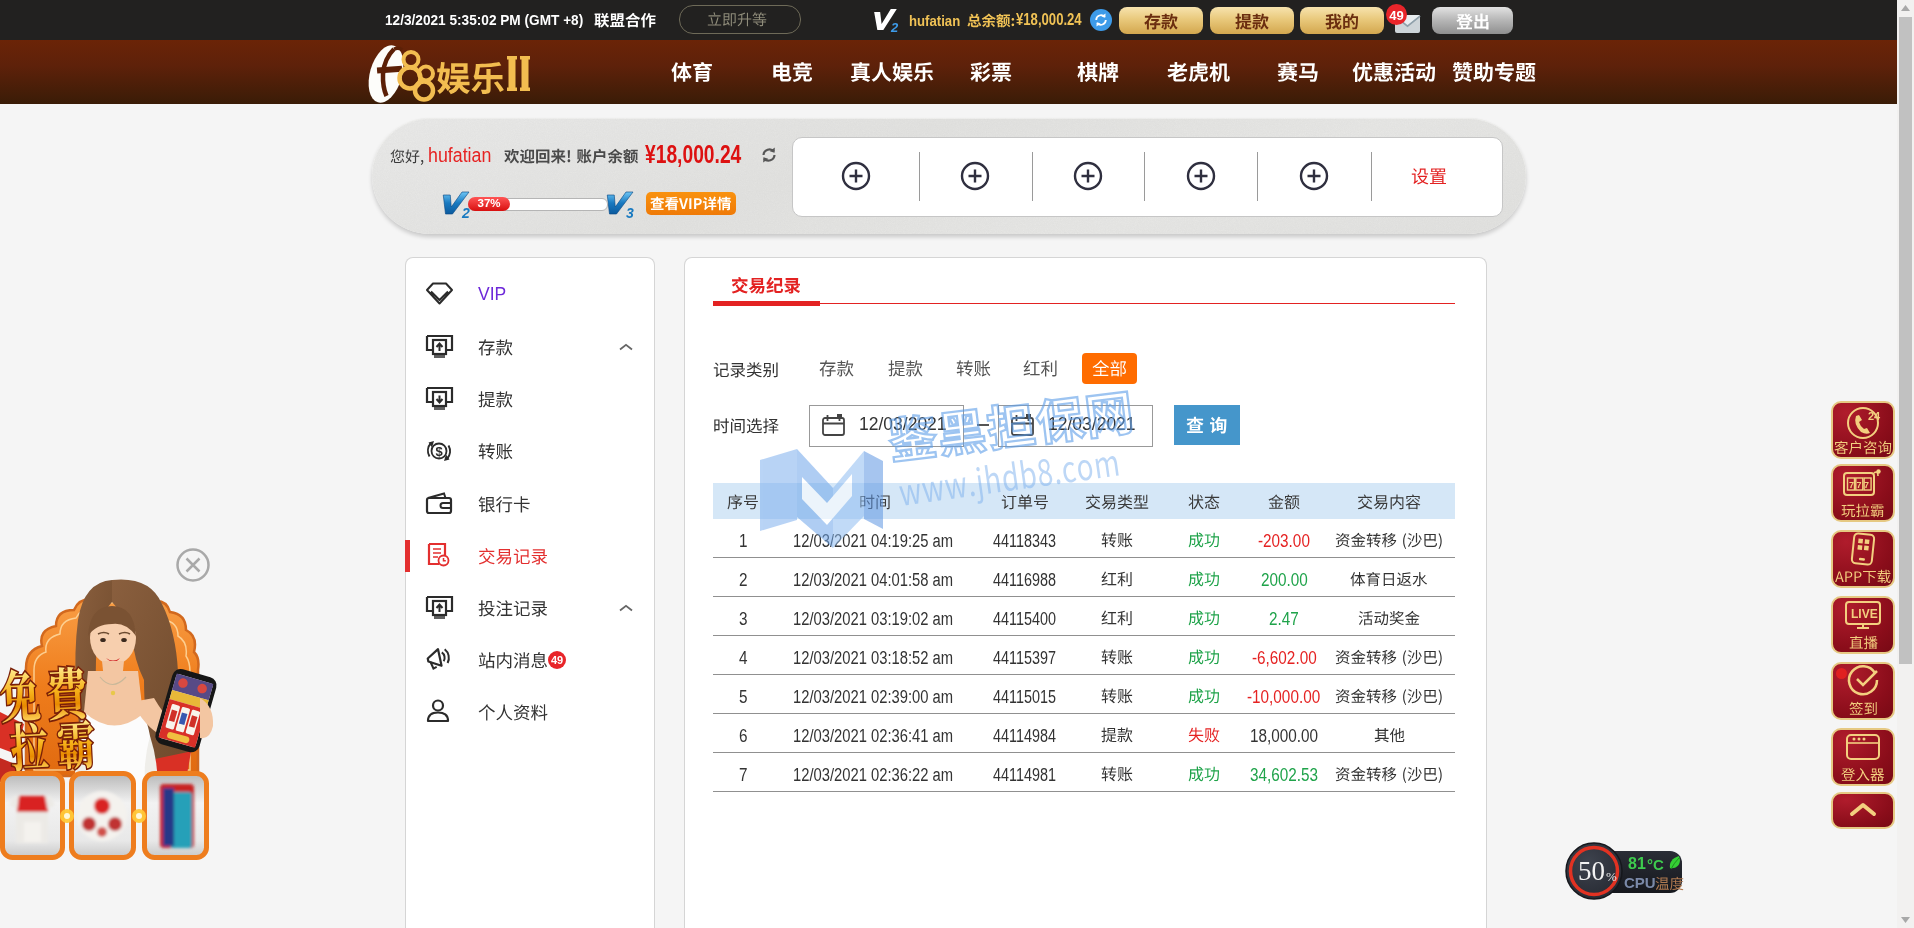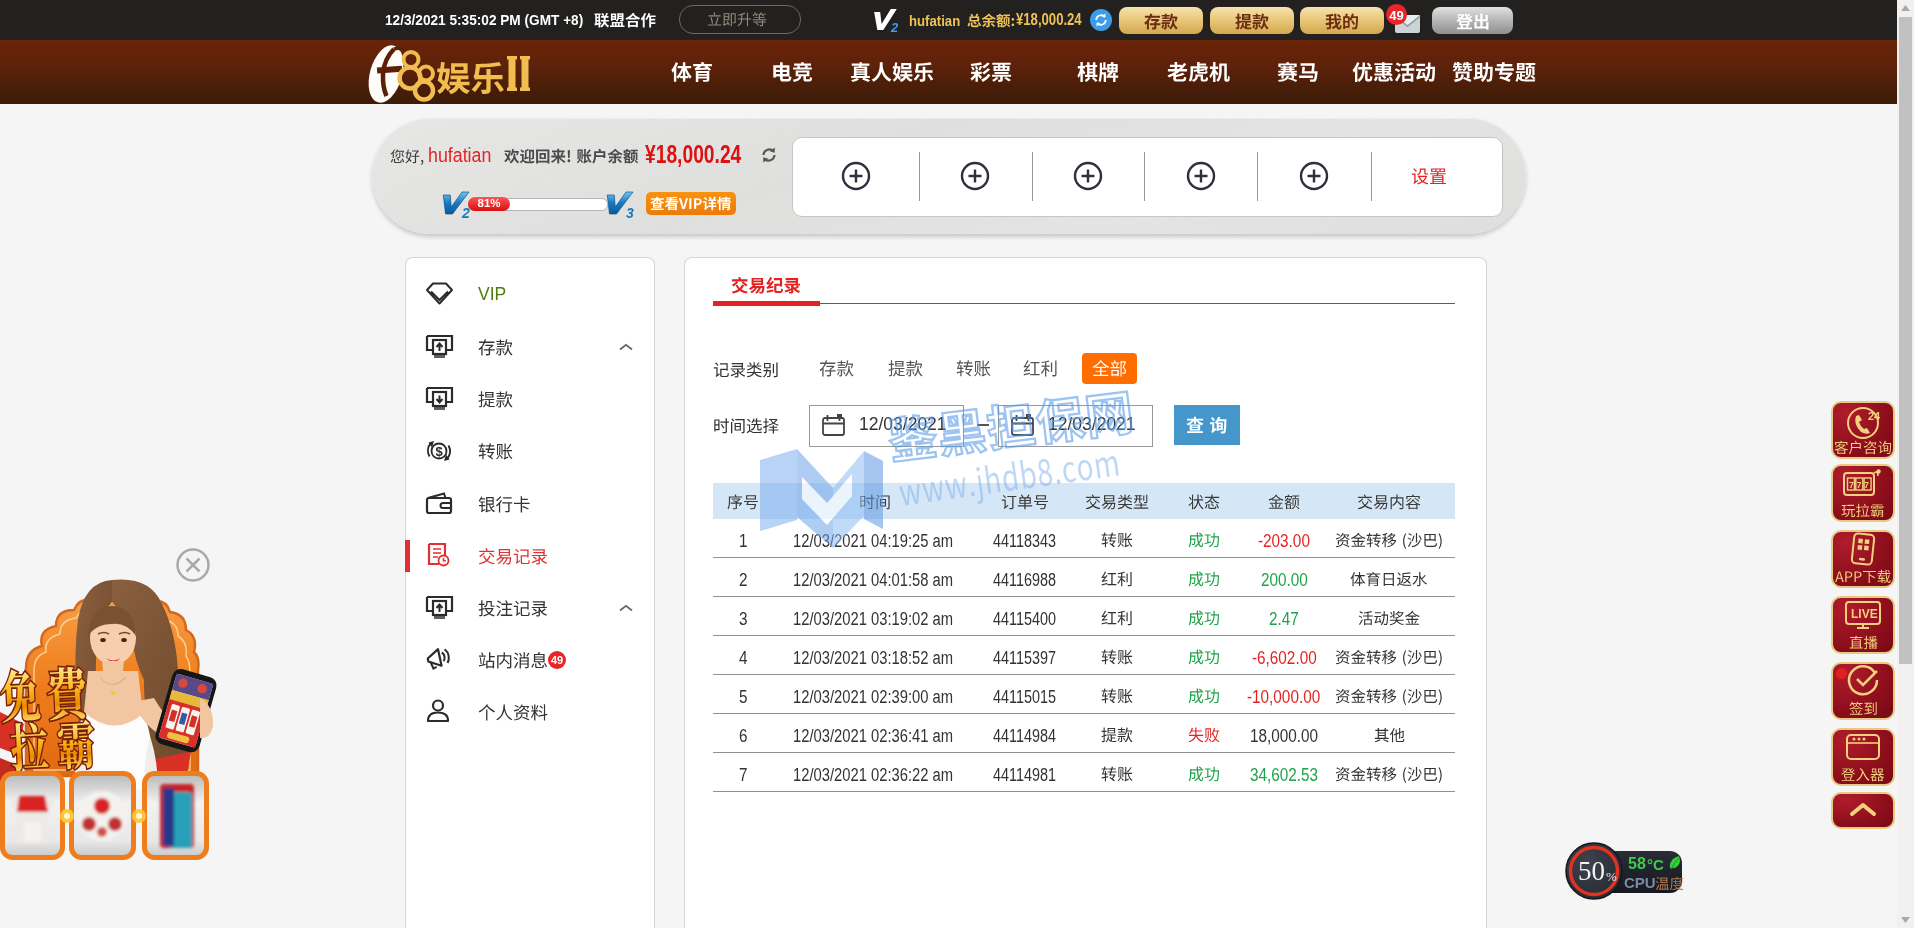--- a/index.html
+++ b/index.html
@@ -154,21 +154,21 @@
         <stop offset="0" stop-color="#6ec6f5"></stop>
         <stop offset=".5" stop-color="#1879c0"></stop>
         <stop offset="1" stop-color="#0b5a9e"></stop>
       </linearGradient>
     </defs>
     <path d="M0,3 L7,3 L11,15 L18,0 L25,0 L14,22 L7,22 Z" fill="url(#vg3)" transform="skewX(-14)" stroke="#0a4a86" stroke-width=".6"></path>
   </svg>
 <div class="L" style="left:626.0px;top:206.1px;font-size:14.0px;color:#1879c0;font-weight:bold;font-style:italic">3</div>
 <div class="a" style="left:468px;top:198px;width:138px;height:11px;border-radius:6px;background:#fff;border:1px solid #b5b5b5"></div>
 <div class="a" style="left:468px;top:196.5px;width:42px;height:14px;border-radius:7px;background:linear-gradient(#f55,#d80f0f)"></div>
-<div class="L" style="left:477.5px;top:197.7px;font-size:11.5px;color:#fff;font-weight:bold">81%</div>
+<div class="L" style="left:477.5px;top:197.7px;font-size:11.5px;color:#fff;font-weight:bold">37%</div>
 <div class="a" style="left:646px;top:192px;width:90px;height:23px;border-radius:5px;background:linear-gradient(#f9920f,#ef7a08)"></div>
 <svg class="T" style="left:650.3px;top:209.0px">
     <path d="M4.7 -3.2H9.6V-2.5H4.7ZM4.7 -5H9.6V-4.3H4.7ZM0.9 -0.6V0.9H13.6V-0.6ZM6.3 -12.3V-10.7H0.8V-9.2H4.7C3.5 -8.1 2 -7.1 0.3 -6.6C0.7 -6.3 1.2 -5.6 1.5 -5.2C2 -5.4 2.5 -5.7 3 -5.9V-1.3H11.4V-6C11.9 -5.8 12.5 -5.5 13 -5.3C13.2 -5.8 13.7 -6.4 14.1 -6.7C12.5 -7.2 10.9 -8.1 9.7 -9.2H13.8V-10.7H8.1V-12.3ZM3.3 -6.2C4.5 -6.9 5.5 -7.8 6.3 -8.8V-6.6H8.1V-8.8C8.9 -7.8 10 -6.9 11.2 -6.2Z M19.8 -2.9H25.1V-2.2H19.8ZM19.8 -4V-4.6H25.1V-4ZM19.8 -1.2H25.1V-0.5H19.8ZM26.4 -12.3C23.9 -11.9 19.7 -11.7 16.1 -11.7C16.3 -11.3 16.4 -10.8 16.5 -10.4C17.6 -10.4 18.8 -10.4 20 -10.4L19.9 -9.8H16.3V-8.5H19.4L19.1 -7.9H15.3V-6.5H18.4C17.5 -5.1 16.4 -3.9 14.8 -3.1C15.2 -2.8 15.7 -2.1 15.9 -1.7C16.8 -2.2 17.5 -2.8 18.2 -3.5V1.3H19.8V0.8H25.1V1.3H26.8V-5.9H20L20.4 -6.5H28.2V-7.9H21L21.3 -8.5H27.4V-9.8H21.7L21.9 -10.5C23.9 -10.6 25.8 -10.8 27.4 -11Z M32.2 0H34.8L38 -10.7H35.9L34.5 -5.5C34.1 -4.3 33.9 -3.2 33.6 -2H33.5C33.2 -3.2 32.9 -4.3 32.6 -5.5L31.2 -10.7H28.9Z M39.3 0H41.4V-10.7H39.3Z M44.1 0H46.2V-3.8H47.7C50 -3.8 51.8 -4.9 51.8 -7.4C51.8 -9.9 50 -10.7 47.6 -10.7H44.1ZM46.2 -5.5V-9H47.4C48.9 -9 49.7 -8.6 49.7 -7.4C49.7 -6.1 49 -5.5 47.5 -5.5Z M53.7 -11C54.5 -10.3 55.5 -9.4 56 -8.7L57.2 -10C56.7 -10.6 55.6 -11.5 54.8 -12.1ZM64.1 -12.4C63.8 -11.5 63.4 -10.4 63 -9.6H60.6L61.6 -10C61.5 -10.7 60.9 -11.6 60.5 -12.3L58.9 -11.7C59.3 -11.1 59.7 -10.2 59.9 -9.6H58.2V-8H61.4V-6.6H58.7V-5H61.4V-3.6H57.9V-2.2C57.8 -2.5 57.7 -2.8 57.7 -3L56.5 -2.1V-7.8H52.9V-6.2H54.8V-1.6C54.8 -0.8 54.4 -0.3 54.1 0C54.4 0.2 54.9 0.9 55 1.2C55.3 0.9 55.7 0.5 58.2 -1.5L58 -2H61.4V1.3H63.2V-2H66.4V-3.6H63.2V-5H65.7V-6.6H63.2V-8H66.1V-9.6H64.8C65.1 -10.3 65.5 -11.1 65.9 -11.8Z M67.8 -9.5C67.7 -8.3 67.5 -6.6 67.2 -5.6L68.4 -5.2C68.7 -6.3 69 -8.1 69 -9.3ZM74 -2.7H78.3V-2.1H74ZM74 -4V-4.6H78.3V-4ZM69 -12.3V1.3H70.6V-9.3C70.8 -8.7 71 -8.1 71.1 -7.7L72.3 -8.3L72.3 -8.3H75.3V-7.7H71.4V-6.5H81V-7.7H77V-8.3H80.1V-9.5H77V-10.1H80.5V-11.3H77V-12.3H75.3V-11.3H71.8V-10.1H75.3V-9.5H72.2V-8.4C72.1 -8.9 71.7 -9.7 71.4 -10.3L70.6 -10V-12.3ZM72.4 -5.9V1.3H74V-0.9H78.3V-0.4C78.3 -0.2 78.3 -0.2 78.1 -0.2C77.9 -0.2 77.2 -0.1 76.6 -0.2C76.8 0.2 77 0.9 77.1 1.3C78.1 1.3 78.8 1.3 79.3 1C79.8 0.8 80 0.4 80 -0.4V-5.9Z" fill="#fff"></path>
   </svg>
 <div class="a" style="left:792px;top:137px;width:709px;height:78px;border-radius:10px;background:#fff;border:1px solid #c6c6c6"></div>
 <div class="a" style="left:919px;top:152px;width:1px;height:49px;background:#9a9a9a"></div>
 <div class="a" style="left:1032px;top:152px;width:1px;height:49px;background:#9a9a9a"></div>
 <div class="a" style="left:1144px;top:152px;width:1px;height:49px;background:#9a9a9a"></div>
 <div class="a" style="left:1257px;top:152px;width:1px;height:49px;background:#9a9a9a"></div>
 <div class="a" style="left:1371px;top:152px;width:1px;height:49px;background:#9a9a9a"></div>
@@ -192,21 +192,21 @@
     <circle cx="14" cy="14" r="13" fill="none" stroke="#2f2f3f" stroke-width="2.4"></circle>
 <path d="M14,7.5 V20.5 M7.5,14 H20.5" stroke="#2f2f3f" stroke-width="2.4"></path>
   </svg>
 <svg class="T" style="left:1410.5px;top:183.0px">
     <path d="M2.2 -14C3.1 -13.1 4.4 -11.9 4.9 -11.1L5.8 -12.1C5.3 -12.8 4 -14 3.1 -14.8ZM0.8 -9.5V-8.2H3.3V-1.7C3.3 -0.9 2.8 -0.3 2.4 -0.1C2.7 0.2 3 0.8 3.1 1.1C3.4 0.7 3.9 0.4 7.1 -2C6.9 -2.3 6.7 -2.8 6.6 -3.1L4.6 -1.7V-9.5ZM8.8 -14.5V-12.5C8.8 -11.1 8.4 -9.6 6.1 -8.6C6.3 -8.4 6.8 -7.8 6.9 -7.6C9.5 -8.8 10.1 -10.7 10.1 -12.4V-13.2H13.3V-10.3C13.3 -8.9 13.6 -8.4 14.8 -8.4C15 -8.4 15.9 -8.4 16.2 -8.4C16.5 -8.4 16.9 -8.5 17.1 -8.5C17.1 -8.8 17 -9.4 17 -9.7C16.8 -9.6 16.4 -9.6 16.1 -9.6C15.9 -9.6 15.1 -9.6 14.9 -9.6C14.6 -9.6 14.6 -9.8 14.6 -10.3V-14.5ZM14.5 -5.9C13.8 -4.5 12.9 -3.3 11.7 -2.3C10.5 -3.3 9.5 -4.5 8.9 -5.9ZM6.9 -7.2V-5.9H7.8L7.6 -5.8C8.3 -4.2 9.3 -2.7 10.6 -1.5C9.3 -0.7 7.7 -0.1 6.1 0.3C6.4 0.6 6.7 1.1 6.8 1.4C8.5 1 10.2 0.3 11.6 -0.7C13 0.3 14.7 1 16.5 1.5C16.7 1.1 17 0.6 17.3 0.3C15.6 -0.1 14.1 -0.7 12.7 -1.5C14.3 -2.9 15.5 -4.6 16.2 -6.9L15.4 -7.2L15.2 -7.2Z M29.7 -13.5H32.8V-11.8H29.7ZM25.5 -13.5H28.5V-11.8H25.5ZM21.4 -13.5H24.3V-11.8H21.4ZM21.4 -7.7V-0.1H19V0.9H35V-0.1H32.5V-7.7H26.9L27.2 -8.7H34.6V-9.8H27.4L27.6 -10.9H34.1V-14.4H20.1V-10.9H26.2L26 -9.8H19.2V-8.7H25.8L25.6 -7.7ZM22.7 -0.1V-1.2H31.2V-0.1ZM22.7 -4.9H31.2V-3.9H22.7ZM22.7 -5.8V-6.8H31.2V-5.8ZM22.7 -3.1H31.2V-2H22.7Z" fill="#e32222"></path>
   </svg>
 <div class="a" style="left:405px;top:257px;width:248px;height:671px;background:#fff;border:1px solid #d5d5d5;border-bottom:none;border-radius:8px 8px 0 0"></div>
 <svg class="T" style="left:426px;top:282px">
     <path d="M7,1.5 L20,1.5 L26,8 L13.5,21.5 L1,8 Z M5,9.5 L13.5,18 L22,9.5" fill="none" stroke="#2b2b2b" stroke-width="2" stroke-linejoin="round"></path>
   </svg>
-<div class="L" style="left:478.0px;top:286.1px;font-size:17.5px;color:#4d7c0f">VIP</div>
+<div class="L" style="left:478.0px;top:286.1px;font-size:17.5px;color:#6d28d9">VIP</div>
 <svg class="T" style="left:426px;top:334px">
     <path d="M1,2 h25 v14 h-6 M7,16 H1 V2" fill="none" stroke="#2b2b2b" stroke-width="2.2"></path>
     <rect x="7" y="6" width="13" height="14" fill="none" stroke="#2b2b2b" stroke-width="2.2"></rect>
     <path d="M13.5,17 V10.5 M10.5,13 L13.5,9.5 L16.5,13" fill="none" stroke="#2b2b2b" stroke-width="2"></path>
     <path d="M8,21 h11 M8,23 h11" stroke="#2b2b2b" stroke-width="1.4"></path>
   </svg>
 <svg class="T" style="left:478.0px;top:353.5px">
     <path d="M10.7 -6.1V-4.7H5.9V-3.4H10.7V-0.2C10.7 0.1 10.7 0.1 10.4 0.2C10 0.2 9 0.2 7.8 0.1C8 0.5 8.2 1 8.2 1.4C9.7 1.4 10.7 1.4 11.3 1.2C11.9 1 12.1 0.6 12.1 -0.2V-3.4H16.7V-4.7H12.1V-5.7C13.3 -6.5 14.7 -7.6 15.6 -8.6L14.8 -9.3L14.5 -9.2H7.4V-8H13.3C12.6 -7.3 11.6 -6.6 10.7 -6.1ZM6.7 -14.7C6.5 -13.9 6.3 -13.2 6 -12.4H1.1V-11.1H5.4C4.3 -8.7 2.7 -6.5 0.5 -5C0.8 -4.7 1.1 -4.1 1.2 -3.8C2 -4.3 2.7 -4.9 3.3 -5.6V1.4H4.6V-7.2C5.5 -8.4 6.3 -9.7 6.9 -11.1H16.4V-12.4H7.4C7.7 -13.1 7.9 -13.7 8.1 -14.4Z M19.7 -3.8C19.3 -2.6 18.7 -1.2 18.1 -0.3C18.4 -0.2 18.9 0.1 19.1 0.2C19.7 -0.8 20.3 -2.3 20.8 -3.6ZM24.1 -3.4C24.6 -2.5 25.1 -1.3 25.4 -0.6L26.4 -1.1C26.2 -1.8 25.6 -3 25.1 -3.8ZM29.3 -9V-8.2C29.3 -5.8 29.1 -2.2 26 0.5C26.3 0.7 26.8 1.1 27 1.4C28.7 -0.2 29.6 -2 30.1 -3.8C30.8 -1.5 31.9 0.4 33.6 1.4C33.8 1 34.2 0.5 34.5 0.3C32.4 -0.8 31.2 -3.5 30.5 -6.5C30.6 -7.1 30.6 -7.7 30.6 -8.2V-9ZM21.8 -14.6V-13H18.4V-11.9H21.8V-10.4H18.8V-9.3H26.1V-10.4H23.1V-11.9H26.5V-13H23.1V-14.6ZM18.2 -5.5V-4.4H21.8V0C21.8 0.2 21.8 0.2 21.6 0.2C21.4 0.2 20.8 0.2 20.1 0.2C20.2 0.6 20.4 1 20.5 1.4C21.5 1.4 22.1 1.4 22.5 1.2C23 1 23.1 0.6 23.1 0V-4.4H26.7V-5.5ZM28 -14.7C27.6 -12 27 -9.3 25.9 -7.6V-8H19V-6.9H25.9V-7.4C26.2 -7.2 26.7 -6.9 27 -6.7C27.5 -7.7 28 -8.9 28.4 -10.3H32.7C32.4 -9.2 32.1 -7.9 31.8 -7.1L32.9 -6.8C33.3 -7.9 33.8 -9.7 34.2 -11.3L33.3 -11.6L33.1 -11.5H28.7C28.9 -12.5 29.1 -13.5 29.3 -14.5Z" fill="#333"></path>
   </svg>
 <svg class="T" style="left:619px;top:344px">
@@ -535,21 +535,21 @@
 <stop offset="0" stop-color="#3e434e"></stop>
         <stop offset="1" stop-color="#23262e"></stop>
       </radialGradient>
     </defs>
 <circle cx="28" cy="28" r="28" fill="url(#cpug)"></circle>
     <circle cx="28" cy="28" r="23.5" fill="none" stroke="#e23222" stroke-width="3.5"></circle>
 <circle cx="28" cy="28" r="28" fill="none" stroke="#15171c" stroke-width="1.5"></circle>
   </svg>
 <div class="L" style="left:1578.0px;top:858.0px;font-size:27.0px;color:#f2f2f2;font-family:'Liberation Serif'">50</div>
 <div class="L" style="left:1606.0px;top:870.0px;font-size:13.0px;color:#e8e8e8;font-family:'Liberation Serif'">%</div>
-<div class="L" style="left:1628.0px;top:856.4px;font-size:16.0px;color:#3ecc4e;font-weight:bold">58</div>
+<div class="L" style="left:1628.0px;top:856.4px;font-size:16.0px;color:#3ecc4e;font-weight:bold">81</div>
 <div class="L" style="left:1647.0px;top:857.2px;font-size:15.0px;color:#3ecc4e;font-weight:bold">°C</div>
 <svg class="T" style="left:1668px;top:855px">
     <path d="M11,1 C4,3 1,8 2,13 C7,14 12,11 12,5 Z" fill="#35d035"></path>
     <path d="M3,14 Q6,8 11,3" stroke="#1f8f1f" stroke-width="1" fill="none"></path>
   </svg>
 <div class="L" style="left:1624.0px;top:875.2px;font-size:15.0px;color:#7a89a8;font-weight:bold">CPU</div>
 <svg class="T" style="left:1655.0px;top:888.5px">
     <path d="M6.5 -8.3H11.4V-6.9H6.5ZM6.5 -10.6H11.4V-9.2H6.5ZM5.4 -11.5V-6H12.5V-11.5ZM1.4 -11.2C2.3 -10.8 3.5 -10.2 4.1 -9.7L4.7 -10.5C4.1 -11 2.9 -11.6 2 -12ZM0.6 -7.3C1.5 -6.9 2.7 -6.2 3.2 -5.7L3.8 -6.6C3.2 -7.1 2.1 -7.7 1.1 -8.1ZM0.9 0.2 1.9 0.9C2.7 -0.4 3.6 -2.3 4.4 -3.8L3.5 -4.4C2.8 -2.8 1.7 -0.9 0.9 0.2ZM3.7 -0.2V0.7H13.9V-0.2H13V-4.8H4.9V-0.2ZM5.9 -0.2V-3.8H7.4V-0.2ZM8.2 -0.2V-3.8H9.6V-0.2ZM10.5 -0.2V-3.8H11.9V-0.2Z M20.1 -9.3V-8.1H17.8V-7.2H20.1V-4.8H25.7V-7.2H28.1V-8.1H25.7V-9.3H24.7V-8.1H21.1V-9.3ZM24.7 -7.2V-5.6H21.1V-7.2ZM25.5 -2.9C24.8 -2.2 23.9 -1.6 22.9 -1.1C21.9 -1.6 21 -2.2 20.4 -2.9ZM18 -3.8V-2.9H19.9L19.4 -2.7C20 -1.9 20.7 -1.2 21.7 -0.7C20.3 -0.2 18.8 0 17.3 0.1C17.4 0.4 17.6 0.8 17.7 1.1C19.5 0.9 21.3 0.5 22.9 -0.1C24.3 0.5 26 0.9 27.8 1.2C27.9 0.9 28.2 0.4 28.4 0.2C26.9 0.1 25.4 -0.2 24.1 -0.7C25.3 -1.3 26.4 -2.3 27.1 -3.5L26.4 -3.9L26.2 -3.8ZM21.4 -12C21.6 -11.6 21.8 -11.2 21.9 -10.7H16.3V-6.8C16.3 -4.6 16.2 -1.5 15 0.7C15.3 0.8 15.8 1 16 1.2C17.2 -1.1 17.4 -4.5 17.4 -6.8V-9.7H28.2V-10.7H23.2C23 -11.2 22.7 -11.8 22.4 -12.3Z" fill="#b07a50"></path>
   </svg>
 <svg class="T" style="left:0;top:540px">

